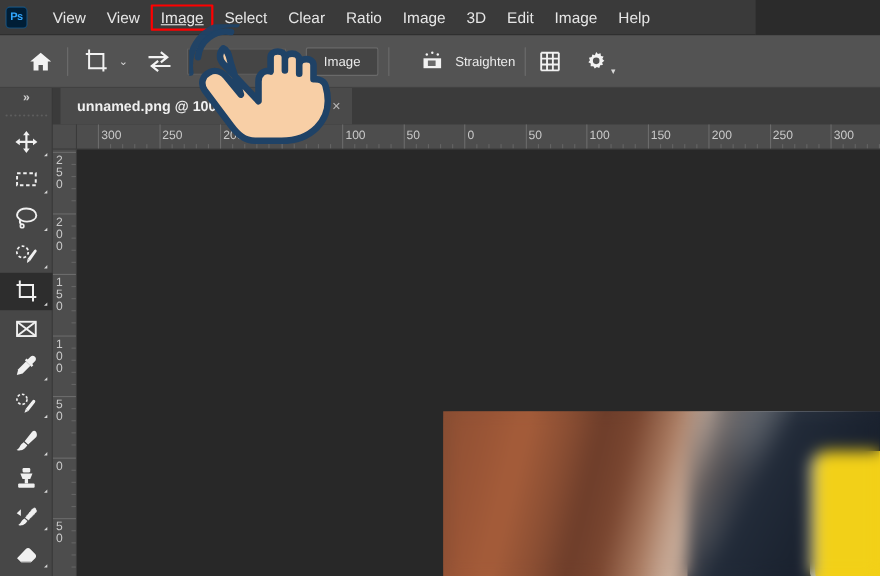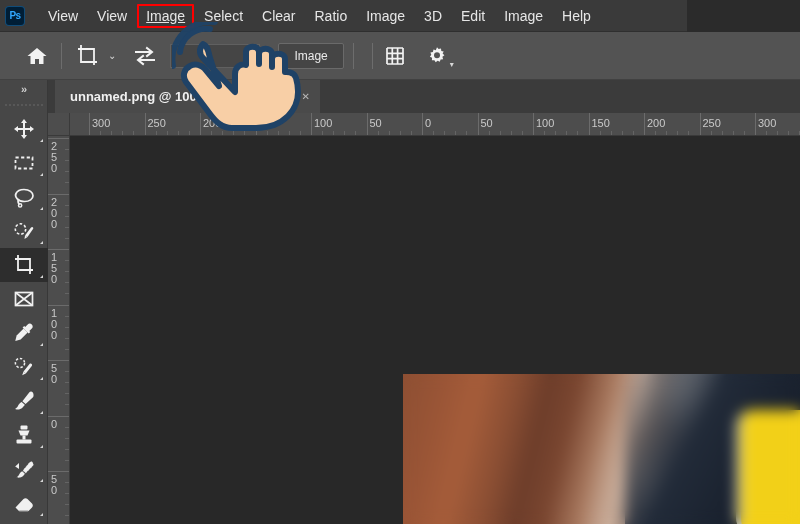--- a/index.html
+++ b/index.html
@@ -267,20 +267,32 @@
     </div>
 
     <div id="ratio-value-field"></div>
 
     <div id="clear-btn">
       <span>Image</span>
     </div>
 
     <div class="opt-sep"></div>
 
+    <div id="straighten-group">
+      <span id="straighten-icon">
+        <svg width="22" height="20" viewBox="0 0 22 20">
+          <rect x="2" y="7" width="16" height="9" fill="#f2f2f2"></rect>
+          <rect x="6" y="9" width="7" height="5" fill="#6a6a6a"></rect>
+          <circle cx="5" cy="3.5" r="1.1" fill="#f2f2f2"></circle>
+          <circle cx="10" cy="2" r="1.1" fill="#f2f2f2"></circle>
+          <circle cx="15" cy="3.5" r="1.1" fill="#f2f2f2"></circle>
+        </svg>
+      </span>
+      <span id="straighten-label">Straighten</span>
+    </div>
 
     <div class="opt-sep"></div>
 
     <div id="grid-btn" class="opt-btn">
       <svg width="22" height="22" viewBox="0 0 22 22">
         <g stroke="#f2f2f2" stroke-width="1.7">
           <path d="M3 3 H19 M3 8.3 H19 M3 13.6 H19 M3 19 H19"></path>
           <path d="M3 3 V19 M8.3 3 V19 M13.6 3 V19 M19 3 V19"></path>
         </g>
       </svg>

